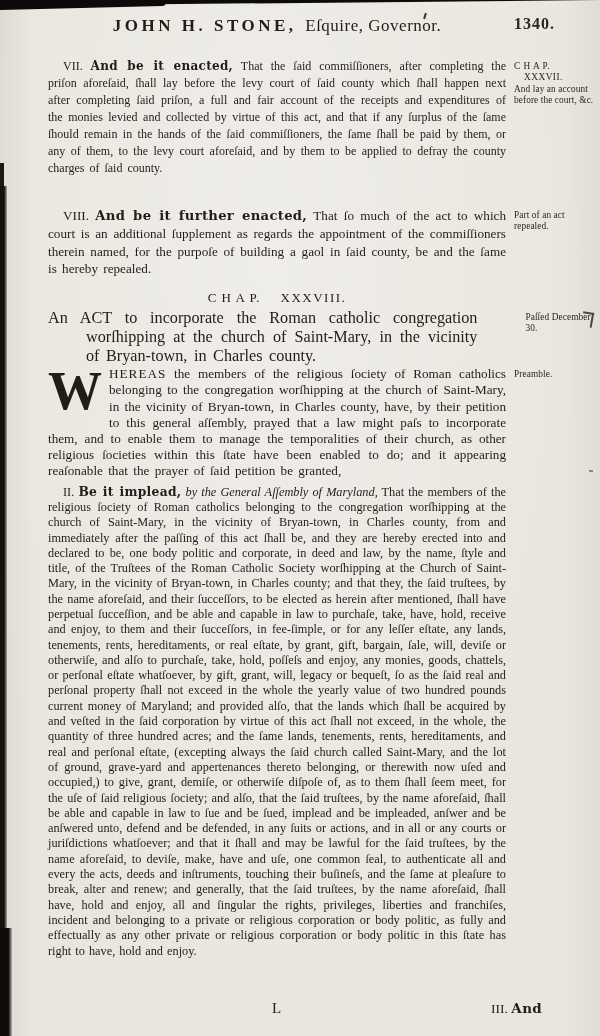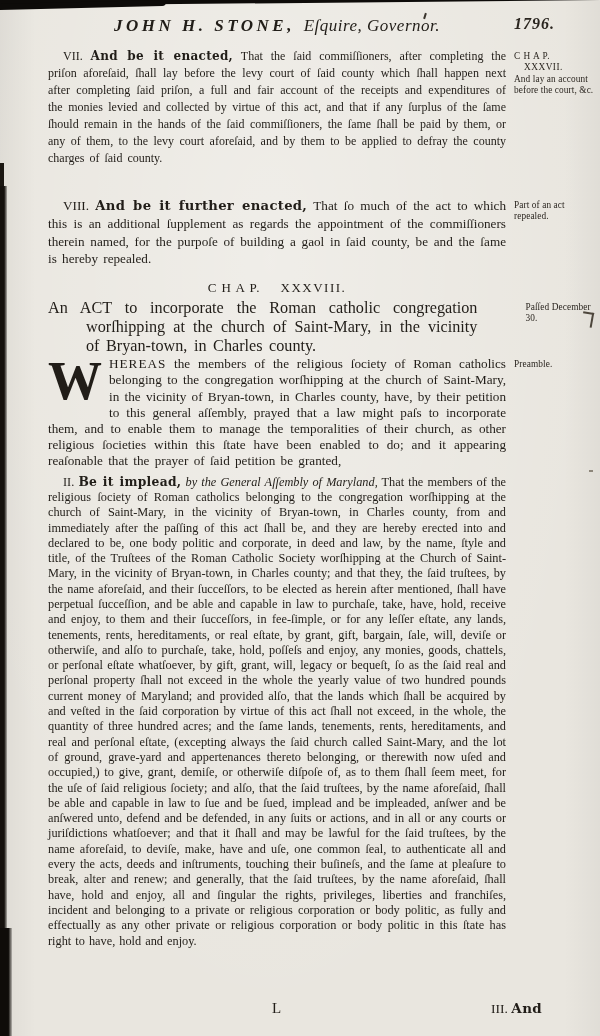--- a/index.html
+++ b/index.html
@@ -31,21 +31,21 @@
   .speck-b { position:absolute; top:470px; left:589px; width:4px; height:2px; background:#8d867a; }
 
   .flow { position:absolute; top:16px; left:0; width:600px; }
   .row  { display:flex; align-items:flex-start; }
   .main { margin-left:48px; width:458px; }
   .note { margin-left:8px; width:80px; font-size:9.3px; line-height:11px;
           padding-top:3px; color:#2b2620; letter-spacing:0.1px; }
   .note-head { text-align:left; letter-spacing:0.5px; }
   .note-head.nh2 { padding-left:10px; margin-bottom:1px; }
 
-  .header-row { margin-bottom:12px;font-style:italic; }
+  .header-row { margin-bottom:22px; }
   .header { text-align:center; font-size:17px; letter-spacing:0.5px; white-space:nowrap; }
   .caps-name { letter-spacing:3.5px; font-weight:600; margin-right:4px; }
   .year { font-size:16px; font-weight:600; letter-spacing:1px; padding-top:2px; }
 
   p.body-text { text-align:justify; word-spacing:2px; }
   .row-vii  p { font-size:12px; line-height:17px; text-indent:15px; }
   .row-vii  { margin-bottom:30px; }
   .row-viii p { font-size:13.2px; line-height:17.8px; text-indent:15px; }
   .row-viii { margin-bottom:12px; }
 
@@ -86,41 +86,41 @@
   <div class="speck-a"></div>
   <div class="speck-b"></div>
 
   <div class="flow">
 
     <div class="row header-row">
       <div class="main header">
         <span class="caps-name">JOHN H. STONE,</span>
         <span>Eſquire, Governor.</span>
       </div>
-      <div class="note year">1796.</div>
+      <div class="note year">1340.</div>
     </div>
 
     <div class="row row-vii">
       <p class="main body-text">
         <span>VII.</span>
         <span class="blackletter">And be it enacted,</span>
         <span>That the ſaid commiſſioners, after completing the priſon aforeſaid, ſhall lay before the levy court of ſaid county which ſhall happen next after completing ſaid priſon, a full and fair account of the receipts and expenditures of the monies levied and collected by virtue of this act, and that if any ſurplus of the ſame ſhould remain in the hands of the ſaid commiſſioners, the ſame ſhall be paid by them, or any of them, to the levy court aforeſaid, and by them to be applied to defray the county charges of ſaid county.</span>
       </p>
       <div class="note">
         <div class="note-head">C H A P.</div>
         <div class="note-head nh2">XXXVII.</div>
         <div>And lay an account before the court, &amp;c.</div>
       </div>
     </div>
 
     <div class="row row-viii">
       <p class="main body-text">
         <span>VIII.</span>
         <span class="blackletter">And be it further enacted,</span>
-        <span>That ſo much of the act to which this is an additional ſupplement as regards the appointment of the commiſſioners therein named, for the purpoſe of building a gaol in ſaid county, be and the ſame is hereby repealed.</span>
+        <span>That ſo much of the act to which court is an additional ſupplement as regards the appointment of the commiſſioners therein named, for the purpoſe of building a gaol in ſaid county, be and the ſame is hereby repealed.</span>
       </p>
       <div class="note">
         <div>Part of an act repealed.</div>
       </div>
     </div>
 
     <div class="row chap-row">
       <div class="main chap">
         <span>C H A P.</span><span class="numeral">XXXVIII.</span>
       </div>

